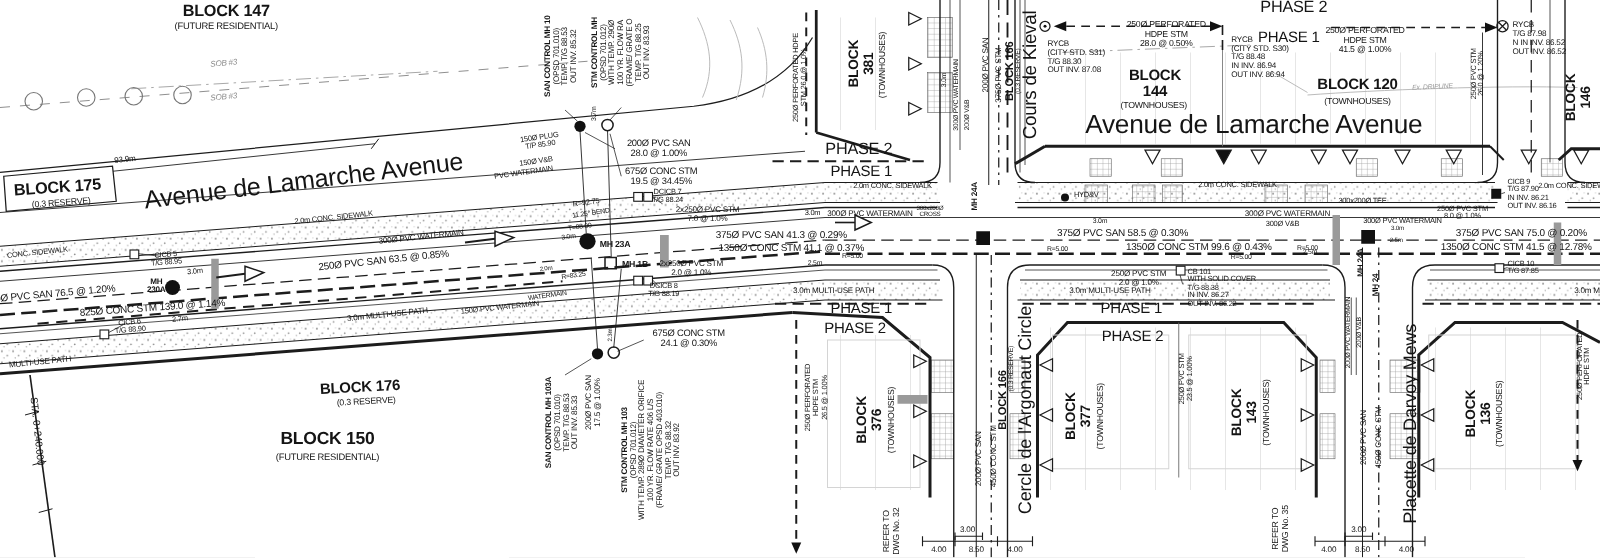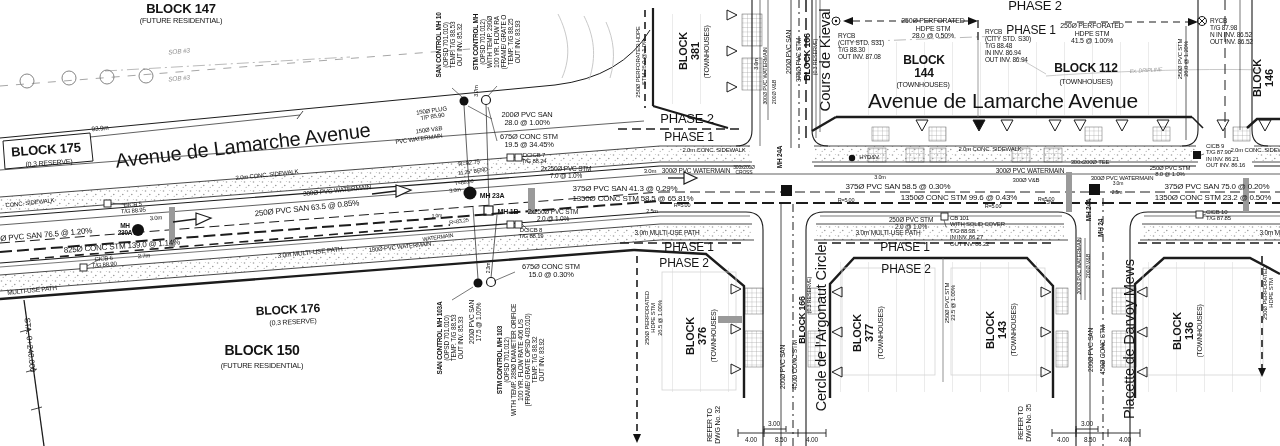--- a/index.html
+++ b/index.html
@@ -374,21 +374,21 @@
       <div class="lbl" style="left: 924px; top: 67px; font-size: 12px; font-weight: 700; transform: translate(-50%, -50%) rotate(0deg);">
         <div>BLOCK</div>
         <div>144</div>
       </div>
       <div class="lbl" style="left: 923px; top: 85px; font-size: 7px; transform: translate(-50%, -50%) rotate(0deg);">(TOWNHOUSES)</div>
       <div class="lbl" style="left: 1092px; top: 33px; font-size: 7px; transform: translate(-50%, -50%) rotate(0deg);">
         <div>250Ø PERFORATED</div>
         <div>HDPE STM</div>
         <div>41.5 @ 1.00%</div>
       </div>
-      <div class="lbl" style="left: 1086px; top: 68px; font-size: 12px; font-weight: 700; transform: translate(-50%, -50%) rotate(0deg);">BLOCK 112</div>
+      <div class="lbl" style="left: 1086px; top: 68px; font-size: 12px; font-weight: 700; transform: translate(-50%, -50%) rotate(0deg);">BLOCK 120</div>
       <div class="lbl" style="left: 1086px; top: 82px; font-size: 7px; transform: translate(-50%, -50%) rotate(0deg);">(TOWNHOUSES)</div>
       <div class="lbl" style="left: 1146px; top: 71px; font-size: 5.5px; color: rgb(155, 155, 155); font-style: italic; transform: translate(-50%, -50%) rotate(-3deg);">Ex. DRIPLINE</div>
       <div class="lbl" style="left: 1183px; top: 59px; font-size: 6px; transform: translate(-50%, -50%) rotate(-90deg);">
         <div>250Ø PVC STM</div>
         <div>26.0 @ 1.20%</div>
       </div>
       <div class="lbl" style="left: 1210px; top: 31px; font-size: 6.5px; text-align: left; transform: translate(0px, -50%);">
         <div>RYCB</div>
         <div>T/G 87.98</div>
         <div>N IN INV. 86.52</div>
@@ -413,37 +413,37 @@
         <div>T/G 88.24</div>
       </div>
       <div class="lbl" style="left: 566px; top: 172px; font-size: 6.5px; transform: translate(-50%, -50%) rotate(0deg);">
         <div>2x250Ø PVC STM</div>
         <div>7.0 @ 1.0%</div>
       </div>
       <div class="lbl" style="left: 714px; top: 150px; font-size: 6px; transform: translate(-50%, -50%) rotate(0deg);">2.0m CONC. SIDEWALK</div>
       <div class="lbl" style="left: 650px; top: 171px; font-size: 6px; transform: translate(-50%, -50%) rotate(0deg);">3.0m</div>
       <div class="lbl" style="left: 696px; top: 171px; font-size: 6.5px; transform: translate(-50%, -50%) rotate(0deg);">300Ø PVC WATERMAIN</div>
       <div class="lbl" style="left: 625px; top: 189px; font-size: 8px; transform: translate(-50%, -50%) rotate(0deg);">375Ø PVC SAN 41.3 @ 0.29%</div>
-      <div class="lbl" style="left: 633px; top: 199px; font-size: 8px; transform: translate(-50%, -50%) rotate(0deg);">1350Ø CONC STM 58.5 @ 65.81%</div>
+      <div class="lbl" style="left: 633px; top: 199px; font-size: 8px; transform: translate(-50%, -50%) rotate(0deg);">1350Ø CONC STM 41.1 @ 0.37%</div>
       <div class="lbl" style="left: 553px; top: 215px; font-size: 6.5px; transform: translate(-50%, -50%) rotate(0deg);">
         <div>2x250Ø PVC STM</div>
         <div>2.0 @ 1.0%</div>
       </div>
       <div class="lbl" style="left: 652px; top: 212px; font-size: 5.5px; transform: translate(-50%, -50%) rotate(0deg);">2.5m</div>
       <div class="lbl" style="left: 682px; top: 206px; font-size: 5.5px; transform: translate(-50%, -50%) rotate(0deg);">R=5.00</div>
       <div class="lbl" style="left: 531px; top: 233px; font-size: 6px; transform: translate(-50%, -50%) rotate(0deg);">
         <div>DCICB 8</div>
         <div>T/G 88.19</div>
       </div>
       <div class="lbl" style="left: 667px; top: 233px; font-size: 6.5px; transform: translate(-50%, -50%) rotate(0deg);">3.0m MULTI-USE PATH</div>
       <div class="lbl" style="left: 689px; top: 247px; font-size: 12px; transform: translate(-50%, -50%) rotate(0deg);">PHASE 1</div>
       <div class="lbl" style="left: 684px; top: 263px; font-size: 12px; transform: translate(-50%, -50%) rotate(0deg);">PHASE 2</div>
       <div class="lbl" style="left: 551px; top: 271px; font-size: 7.5px; transform: translate(-50%, -50%) rotate(0deg);">
         <div>675Ø CONC STM</div>
-        <div>15.0 @ 0.30%</div>
+        <div>24.1 @ 0.30%</div>
       </div>
       <div class="lbl" style="left: 780px; top: 157px; font-size: 6.5px; font-weight: 700; transform: translate(-50%, -50%) rotate(-90deg);">MH 24A</div>
       <div class="lbl" style="left: 744px; top: 170px; font-size: 5px; transform: translate(-50%, -50%) rotate(0deg);">
         <div>300x200Ø</div>
         <div>CROSS</div>
       </div>
       <div class="lbl" style="left: 869px; top: 157px; font-size: 6px; transform: translate(-50%, -50%) rotate(0deg);">HYD&amp;V</div>
       <div class="lbl" style="left: 990px; top: 149px; font-size: 6px; transform: translate(-50%, -50%) rotate(0deg);">2.0m CONC. SIDEWALK</div>
       <div class="lbl" style="left: 1030px; top: 171px; font-size: 6.5px; transform: translate(-50%, -50%) rotate(0deg);">300Ø PVC WATERMAIN</div>
       <div class="lbl" style="left: 1026px; top: 180px; font-size: 6px; transform: translate(-50%, -50%) rotate(0deg);">300Ø V&amp;B</div>
@@ -476,21 +476,21 @@
         <div>8.0 @ 1.0%</div>
       </div>
       <div class="lbl" style="left: 1206px; top: 156px; font-size: 6px; text-align: left; transform: translate(0px, -50%);">
         <div>CICB 9</div>
         <div>T/G 87.90</div>
         <div>IN INV. 86.21</div>
         <div>OUT INV. 86.16</div>
       </div>
       <div class="lbl" style="left: 1262px; top: 150px; font-size: 6px; transform: translate(-50%, -50%) rotate(0deg);">2.0m CONC. SIDEWALK</div>
       <div class="lbl" style="left: 1217px; top: 187px; font-size: 8px; transform: translate(-50%, -50%) rotate(0deg);">375Ø PVC SAN 75.0 @ 0.20%</div>
-      <div class="lbl" style="left: 1213px; top: 198px; font-size: 8px; transform: translate(-50%, -50%) rotate(0deg);">1350Ø CONC STM 23.2 @ 0.50%</div>
+      <div class="lbl" style="left: 1213px; top: 198px; font-size: 8px; transform: translate(-50%, -50%) rotate(0deg);">1350Ø CONC STM 41.5 @ 12.78%</div>
       <div class="lbl" style="left: 1206px; top: 215px; font-size: 6px; text-align: left; transform: translate(0px, -50%);">
         <div>CICB 10</div>
         <div>T/G 87.85</div>
       </div>
       <div class="lbl" style="left: 1117px; top: 193px; font-size: 5px; transform: translate(-50%, -50%) rotate(0deg);">2.5m</div>
       <div class="lbl" style="left: 1089px; top: 210px; font-size: 6.5px; font-weight: 700; transform: translate(-50%, -50%) rotate(-90deg);">MH 24A</div>
       <div class="lbl" style="left: 1101px; top: 228px; font-size: 6.5px; font-weight: 700; transform: translate(-50%, -50%) rotate(-90deg);">MH 24</div>
       <div class="lbl" style="left: 1292px; top: 233px; font-size: 6.5px; transform: translate(-50%, -50%) rotate(0deg);">3.0m MULTI-USE PATH</div>
       <div class="lbl" style="left: 450px; top: 338px; font-size: 6.5px; transform: translate(-50%, -50%) rotate(-90deg);">
         <div style="font-weight: 700;">SAN CONTROL MH 103A</div>

